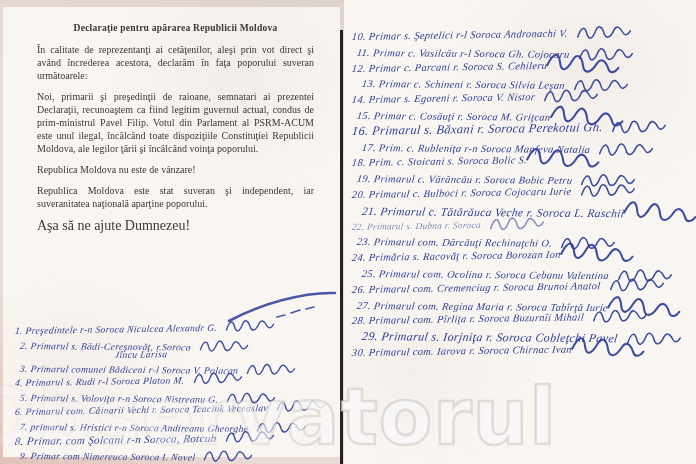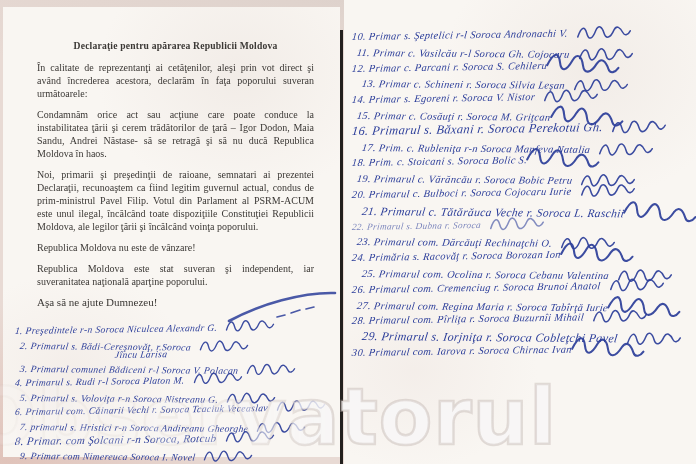--- a/index.html
+++ b/index.html
@@ -14,26 +14,26 @@
   }
   .page { position:absolute; background-color:#f9f6f2;
     background-image:
       radial-gradient(ellipse 60% 40% at 70% 15%, rgba(233,224,218,.45) 0%, rgba(233,224,218,0) 70%),
       radial-gradient(ellipse 50% 30% at 20% 80%, rgba(236,226,221,.4) 0%, rgba(236,226,221,0) 70%);
   }
   .page-left  { left:3px; top:7px; width:337px; height:450px; }
   .page-right { left:344px; top:0; width:352px; height:464px; }
   .divider { position:absolute; left:340px; top:30px; width:3px; height:434px; background:#23201e; }
 
-  .doc-text { padding:33px 26px 0 34px; color:#3b3835; }
+  .doc-text { padding:15px 26px 0 34px; color:#3b3835; }
   .doc-title { text-align:center; font-weight:bold; font-size:9.6px; letter-spacing:.2px; margin:0 0 10px 0; }
   .para { font-size:10px; line-height:13px; text-align:justify; margin:0 0 8px 0; }
   .paras > .para:nth-child(7) { margin-bottom:0; text-align:right;margin-top:16px; }
   .paras > .para:nth-child(8) { margin-bottom:16px;text-decoration:underline; }
-  .closing { font-size:11px; margin:4px 0 0 0; color:#3b3835; }
+  .closing { font-size:14px; margin:4px 0 0 0; color:#3b3835; }
 
   .sig-list { position:absolute; color:#2c3e9a; }
   .page-left  .sig-list { left:12px; right:4px; top:316px; }
   .page-right .sig-list { left:8px;  right:0;   top:29px;  }
   .sig-row { display:flex; align-items:center; gap:7px; white-space:nowrap; transform-origin:left center; overflow:visible; }
   .page-left  .sig-row { height:14.6px; font-size:9.6px; }
   .page-right .sig-row { height:15.8px; font-size:10.4px; }
   .sig-text { font-style:italic; transform:skewX(-7deg); letter-spacing:.35px; }
   .flourish { flex:0 0 auto; stroke:#2c3e9a; opacity:.92; }
 
@@ -65,21 +65,20 @@
 </head>
 <body>
 
 <div class="scan">
 
   <div class="page page-left">
     <div class="doc-text">
       <p class="doc-title">Declaraţie pentru apărarea Republicii Moldova</p>
       <div class="paras">
           <p class="para">În calitate de reprezentanţi ai cetăţenilor, aleşi prin vot direct şi având încrederea acestora, declarăm în faţa poporului suveran următoarele:</p>
-          <p class="para">Condamnăm orice act sau acţiune care poate conduce la instabilitatea ţării şi cerem trădătorilor de ţară – Igor Dodon, Maia Sandu, Andrei Năstase- să se retragă şi să nu ducă Republica Moldova în haos.</p>
           <p class="para">Noi, primarii şi preşedinţii de raioane, semnatari ai prezentei Declaraţii, recunoaştem ca fiind legitim guvernul actual, condus de prim-ministrul Pavel Filip. Votul din Parlament al PSRM-ACUM este unul ilegal, încălcând toate dispoziţiile Constituţiei Republicii Moldova, ale legilor ţării şi încălcând voinţa poporului.</p>
           <p class="para">Republica Moldova nu este de vânzare!</p>
           <p class="para">Republica Moldova este stat suveran şi independent, iar suveranitatea naţională aparţine poporului.</p>
         </div>
       <p class="closing">Aşa să ne ajute Dumnezeu!</p>
     </div>
 
     <svg class="grand-flourish" width="115" height="38" viewBox="0 0 115 38" fill="none">
       <path d="M4 33 C35 16 78 4 110 5" stroke-width="2.6" stroke-linecap="round"></path>
       <path d="M52 29 l8 -2 m6 -2 l9 -3 m6 -1 l8 -2" stroke-width="1.6" stroke-linecap="round"></path>

